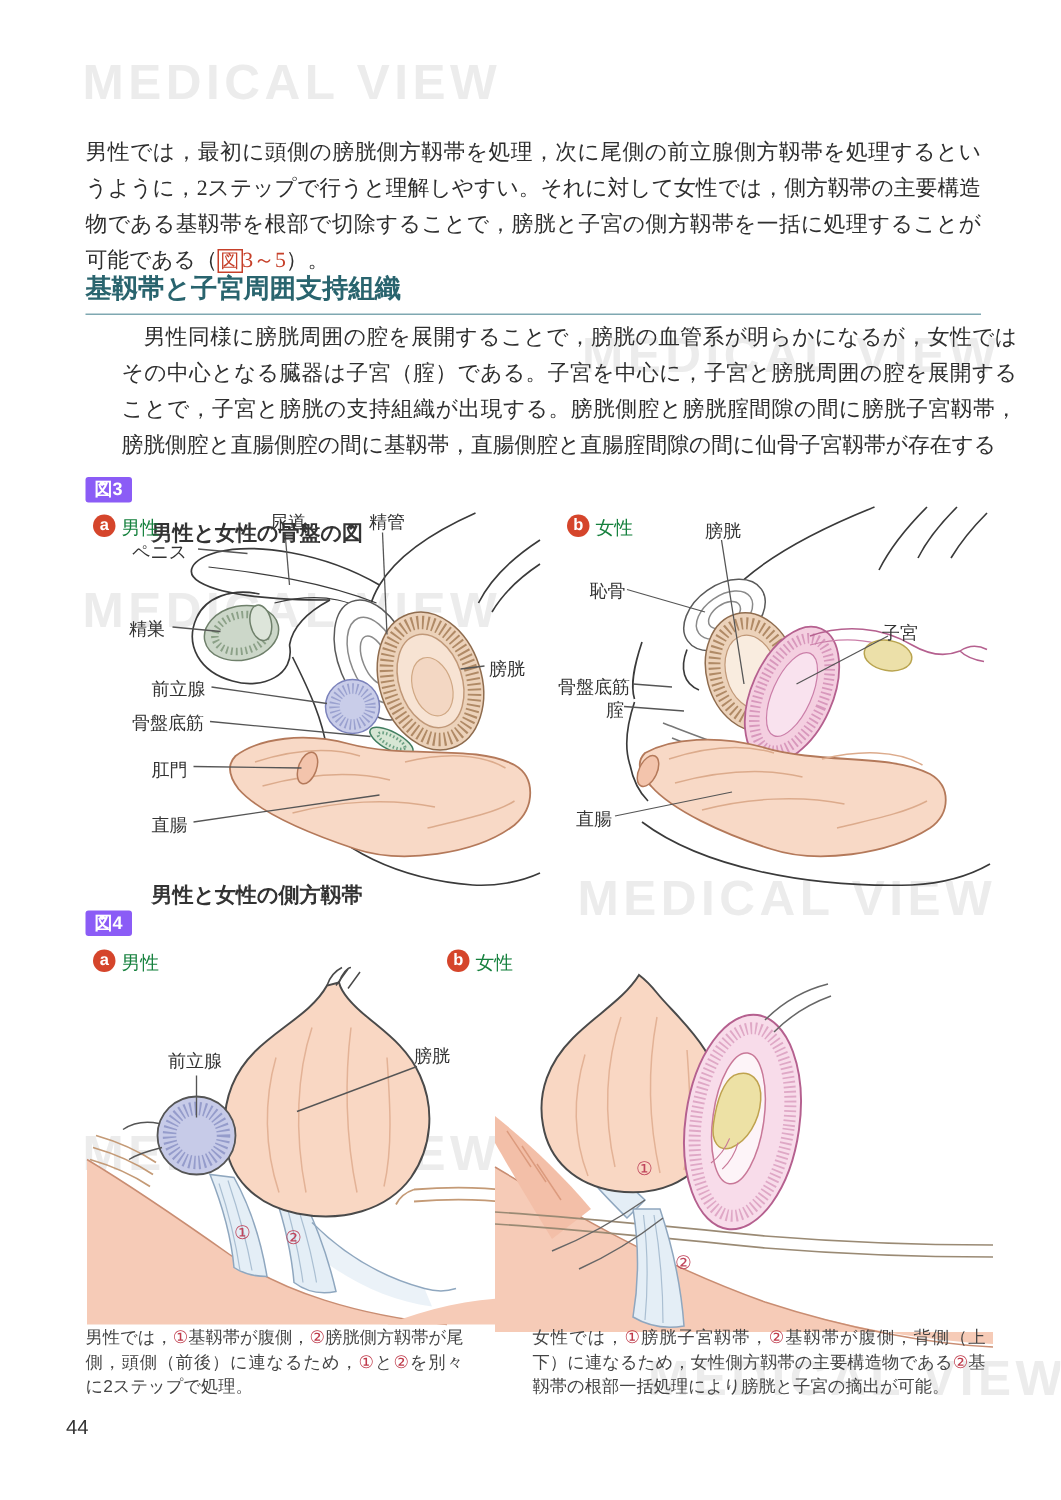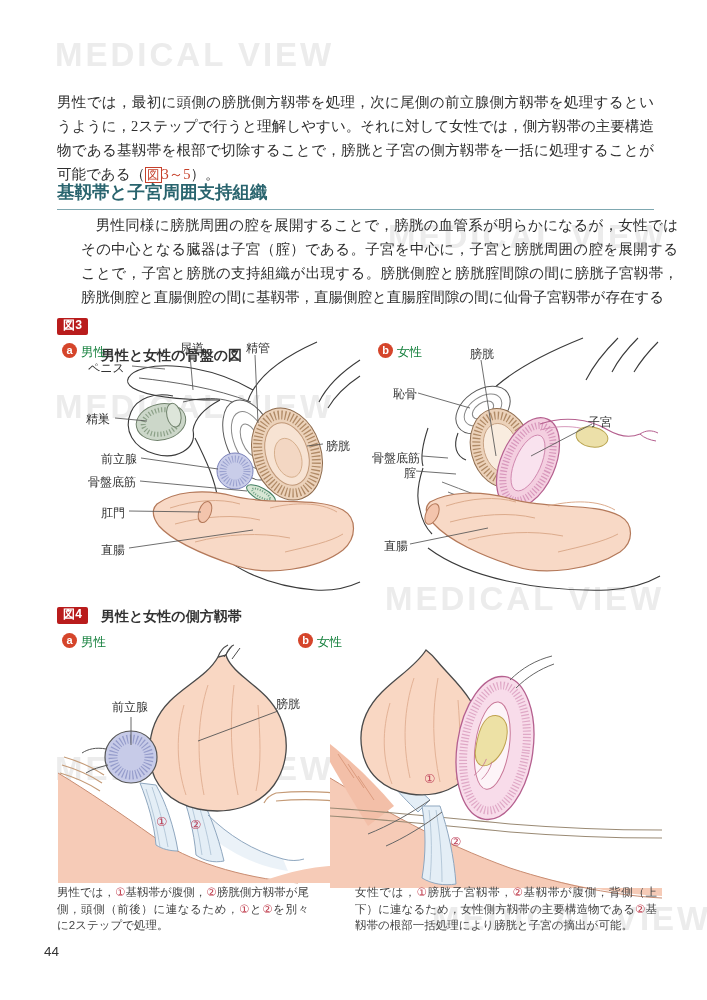--- a/index.html
+++ b/index.html
@@ -7,22 +7,22 @@
         font-family:"Liberation Serif","DejaVu Serif",serif;color:#2e2e2e;}
   .wm{position:absolute;z-index:0;font-family:"Liberation Sans","DejaVu Sans",sans-serif;
       font-weight:bold;font-size:33px;letter-spacing:3px;color:#ececec;white-space:nowrap;}
   .para{position:absolute;left:57px;width:597px;font-size:14.5px;line-height:24px;
         text-align:justify;z-index:1;}
   .ref{color:#c6402a;}
   .ref-box{color:#c6402a;border:1px solid #c6402a;padding:0 1px;font-size:12.5px;}
   #section-heading{position:absolute;left:57px;top:180px;width:597px;z-index:1;
         font-family:"Liberation Sans","DejaVu Sans",sans-serif;font-weight:bold;
         font-size:17.5px;color:#29646e;padding-bottom:5px;border-bottom:1.5px solid #7fa8b1;}
-  .fig-tag{position:absolute;z-index:2;background:#b91c1c;color:#fff;
-        font-family:Liberation Mono, monospace;font-weight:bold;
+  .fig-tag{position:absolute;z-index:2;background:#8b5cf6;color:#fff;
+        font-family:Liberation Sans, sans-serif;font-weight:bold;
         font-size:12px;line-height:17px;padding:0 6px;border-radius:2px;}
   .fig-title{position:absolute;z-index:2;font-family:"Liberation Sans","DejaVu Sans",sans-serif;
         font-weight:bold;font-size:14px;color:#333;}
   .badge{position:absolute;z-index:2;width:15px;height:15px;border-radius:50%;
         background:#d5452b;color:#fff;text-align:center;
         font:bold 11px/15px "Liberation Sans","DejaVu Sans",sans-serif;}
   .badge-label{position:absolute;z-index:2;font-family:"Liberation Sans","DejaVu Sans",sans-serif;
         font-size:12.5px;color:#15803d;}
   .fig-label{position:absolute;z-index:2;font-family:"Liberation Sans","DejaVu Sans",sans-serif;
         font-size:12px;color:#333;white-space:nowrap;}
@@ -175,21 +175,21 @@
   </svg>
 
   <span class="fig-label" style="left:470px;top:346px;">膀胱</span>
   <span class="fig-label" style="left:393px;top:386px;">恥骨</span>
   <span class="fig-label" style="left:588px;top:414px;">子宮</span>
   <span class="fig-label" style="left:372px;top:450px;">骨盤底筋</span>
   <span class="fig-label" style="left:404px;top:465px;">腟</span>
   <span class="fig-label" style="left:384px;top:538px;">直腸</span>
 
   <div class="fig-tag" style="left:57px;top:607px;">図4</div>
-  <div class="fig-title" style="left:101px;top:608px;">男性と女性の側方靱帯</div>
+  <div class="fig-title" style="left:101px;top:588px;">男性と女性の側方靱帯</div>
 
   <div class="badge" style="left:62px;top:633px;">a</div>
   <div class="badge-label" style="left:81px;top:634px;">男性</div>
   <div class="badge" style="left:298px;top:633px;">b</div>
   <div class="badge-label" style="left:317px;top:634px;">女性</div>
 
   <svg class="fig-svg" style="left:58px;top:645px;" width="290" height="238" viewBox="0 0 290 238">
     <path d="M0,128 C30,146 62,168 96,192 C130,216 180,232 240,238 L0,238 Z" fill="#f6cbb7"></path>
     <path d="M0,128 C30,146 62,168 96,192 C130,216 180,232 240,238" fill="none" stroke="#c98d72" stroke-width="1"></path>
     <path d="M200,238 C230,226 262,220 290,220 L290,238 Z" fill="#f6cbb7"></path>

